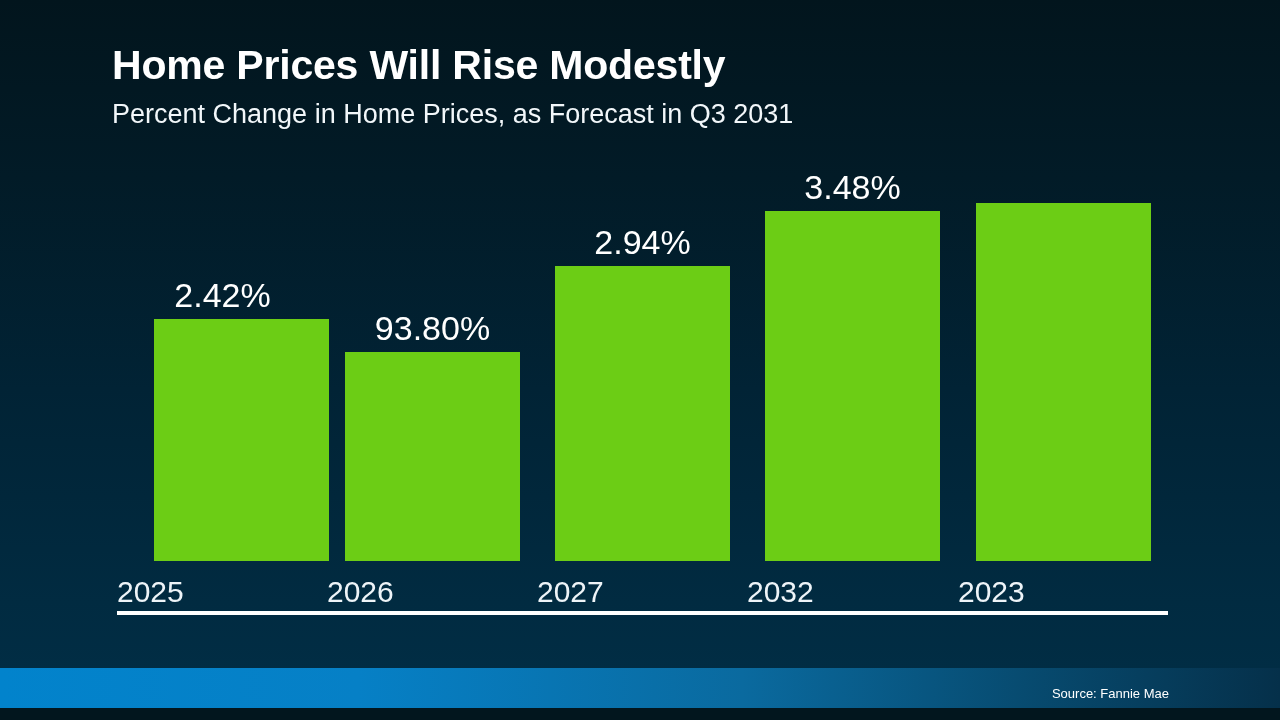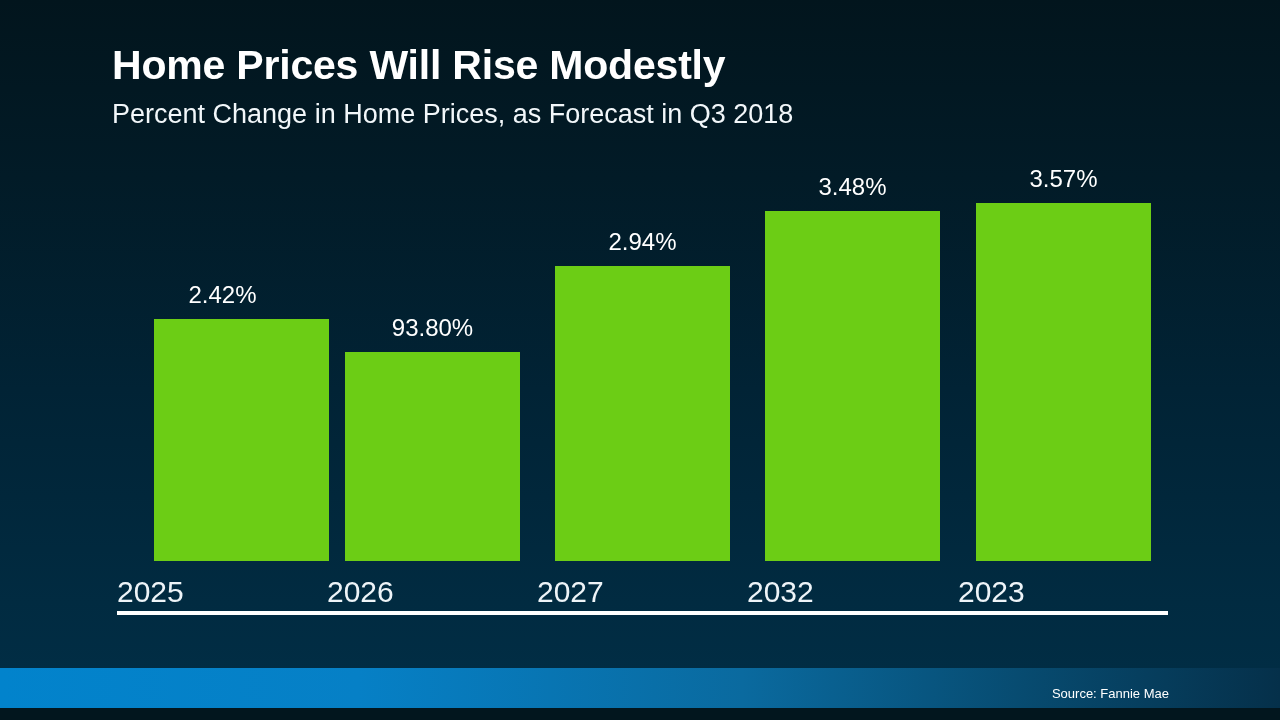--- a/index.html
+++ b/index.html
@@ -54,21 +54,21 @@
     bottom: 107px; 
     width: 175px;
   }
   .bar-value {
     position: absolute;
     left: 0;
     width: 175px;
     bottom: 100%;
     margin-bottom: 6px;
     text-align: center;
-    font-size: 24px;
+    font-size: 34px;
     line-height: 36px;
     color: #ffffff;
     white-space: nowrap;
   }
   .bar-rect {
     width: 175px;
     background: #6ccd15;
   }
   .bar-label {
     position: absolute;
@@ -109,21 +109,21 @@
     white-space: nowrap;
   }
 </style>
 </head>
 <body>
 
 <div id="stage">
 
   <div id="header">
     <h1 id="chart-title">Home Prices Will Rise Modestly</h1>
-    <h2 id="chart-subtitle">Percent Change in Home Prices, as Forecast in Q3 2018</h2>
+    <h2 id="chart-subtitle">Percent Change in Home Prices, as Forecast in Q3 2031</h2>
   </div>
 
   <div id="plot">
 
     <div class="bar-group" style="left:135px;padding-left:19px;">
       <div class="bar-value">2.42%</div>
       <div class="bar-rect" style="height:242px;"></div>
       <div class="bar-label">2025</div>
     </div>
 
@@ -139,21 +139,20 @@
       <div class="bar-label">2027</div>
     </div>
 
     <div class="bar-group" style="left:765px;">
       <div class="bar-value">3.48%</div>
       <div class="bar-rect" style="height:350px;"></div>
       <div class="bar-label">2032</div>
     </div>
 
     <div class="bar-group" style="left:976px;">
-      <div class="bar-value">3.57%</div>
       <div class="bar-rect" style="height:358px;"></div>
       <div class="bar-label">2023</div>
     </div>
 
     <div id="axis-line"></div>
   </div>
 
   <div id="footer-bar">
     <div id="source-text">Source: Fannie Mae</div>
   </div>

